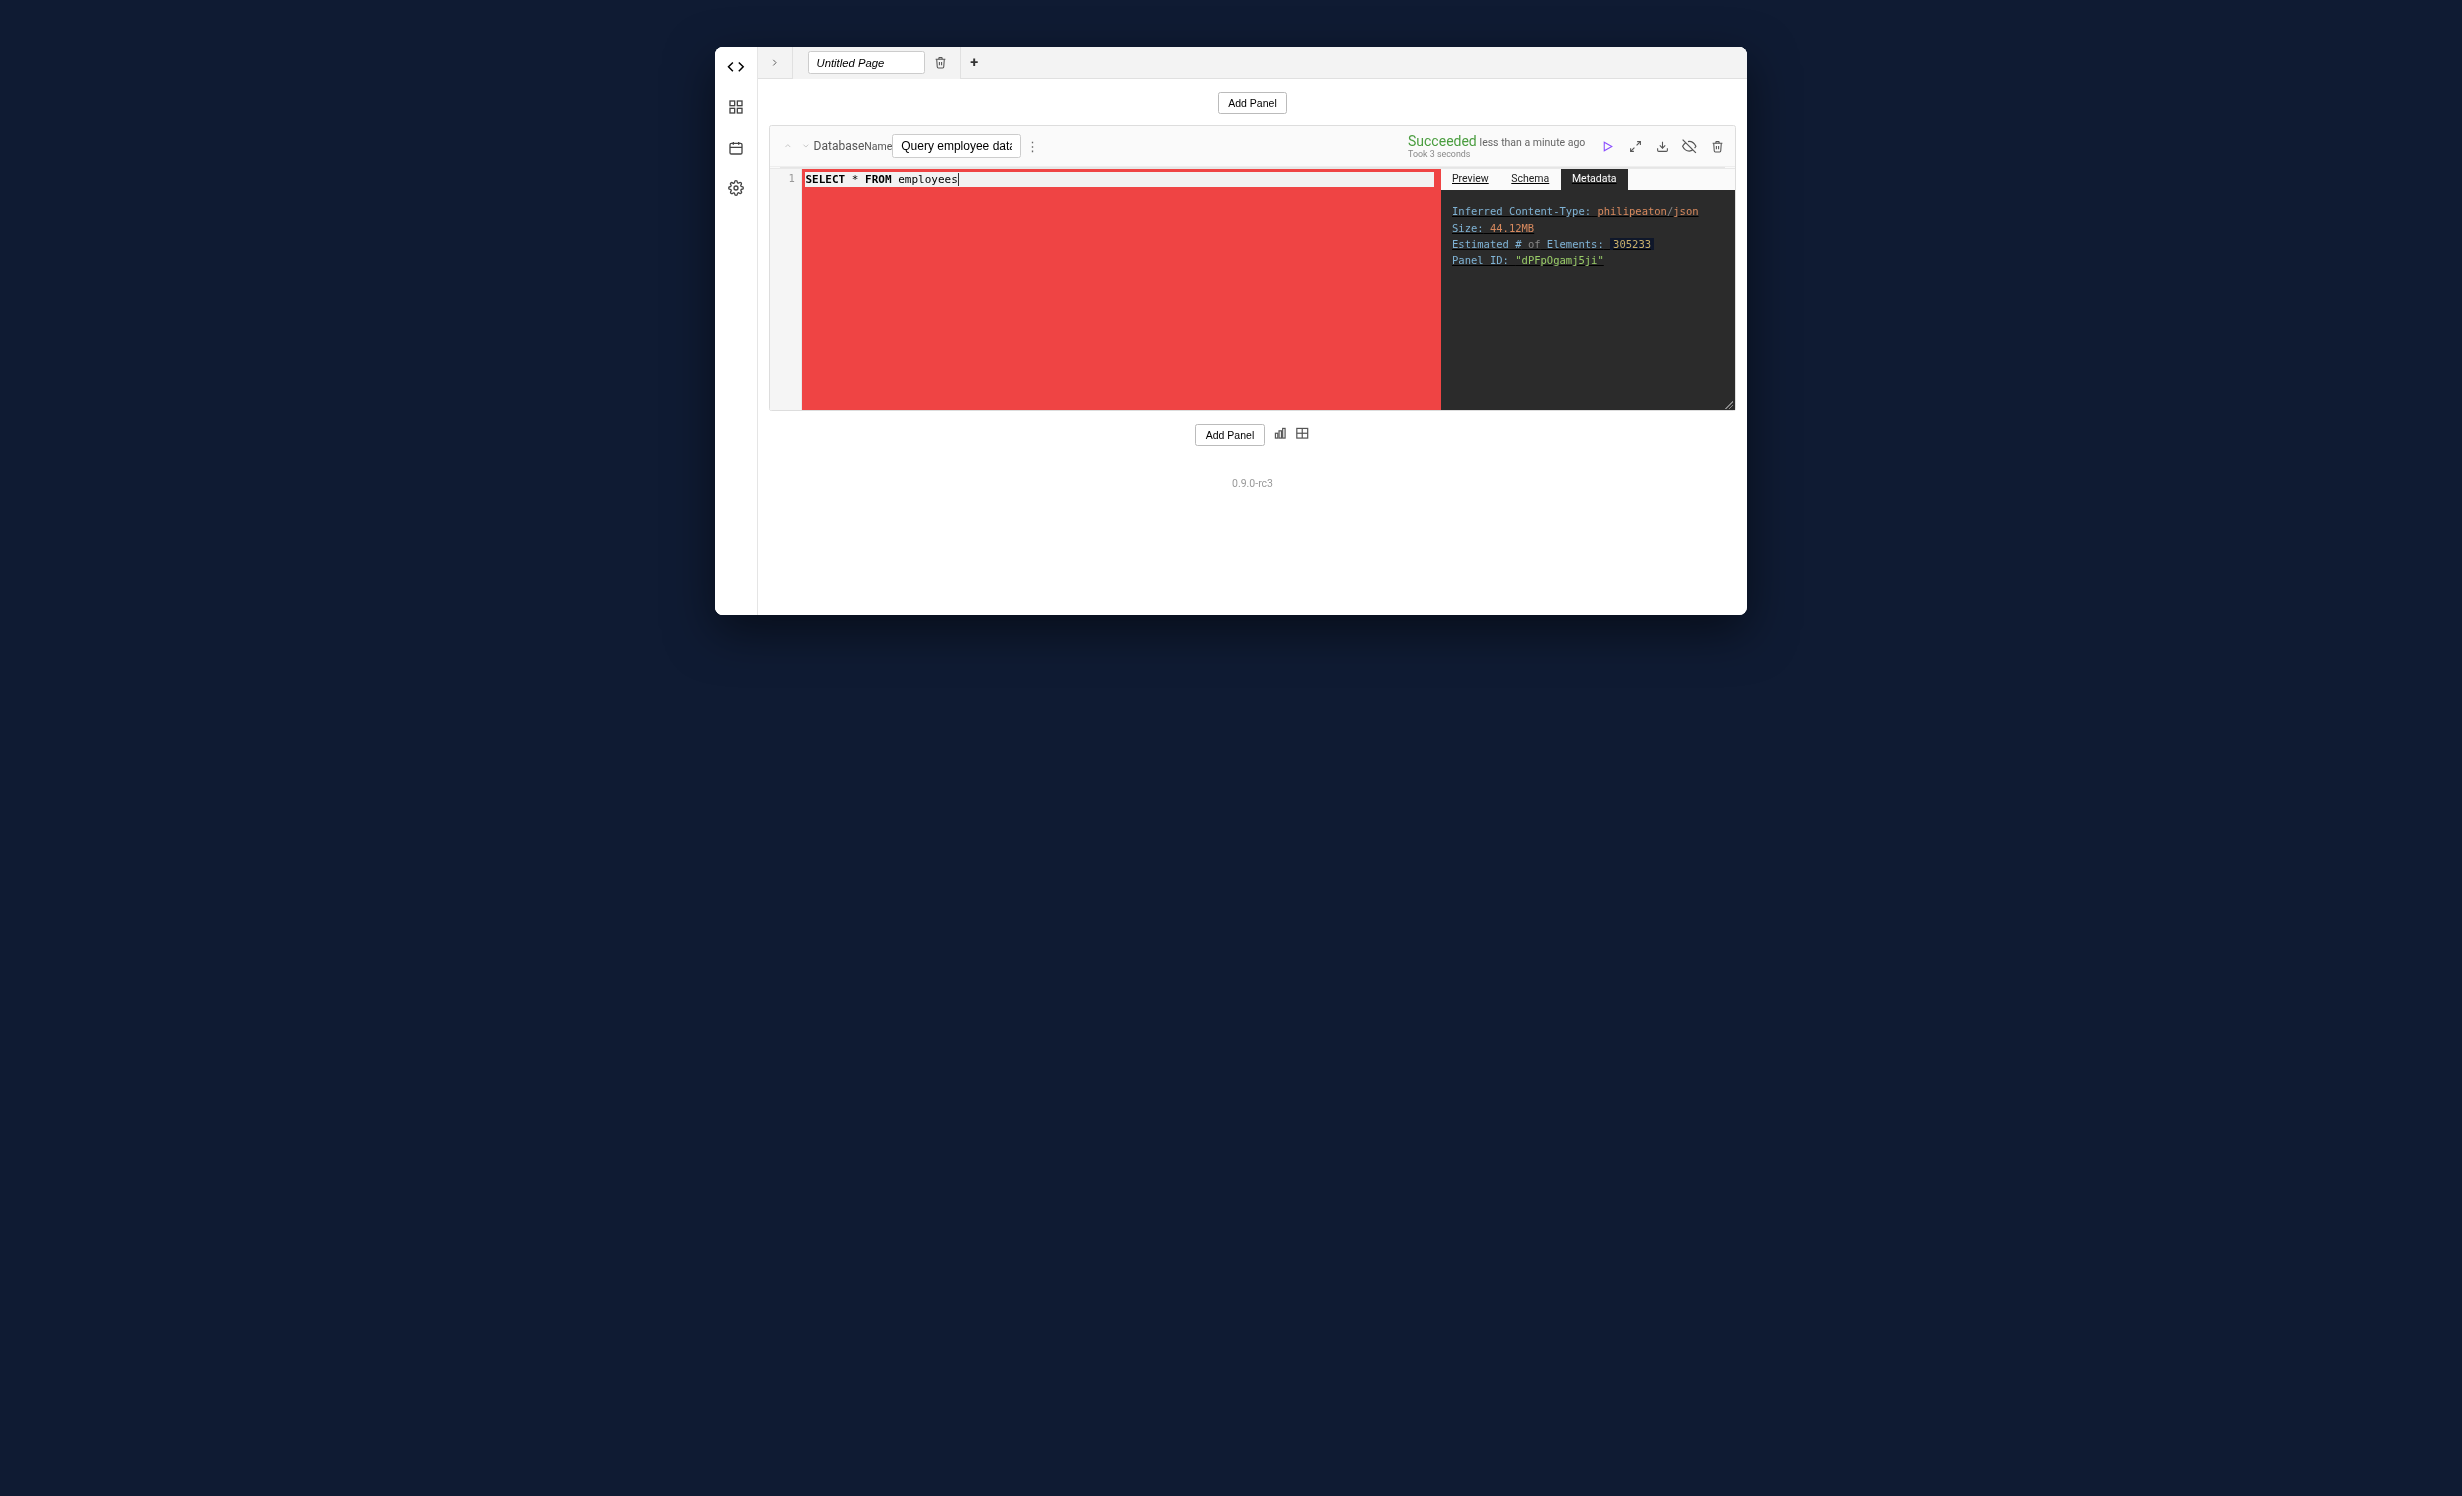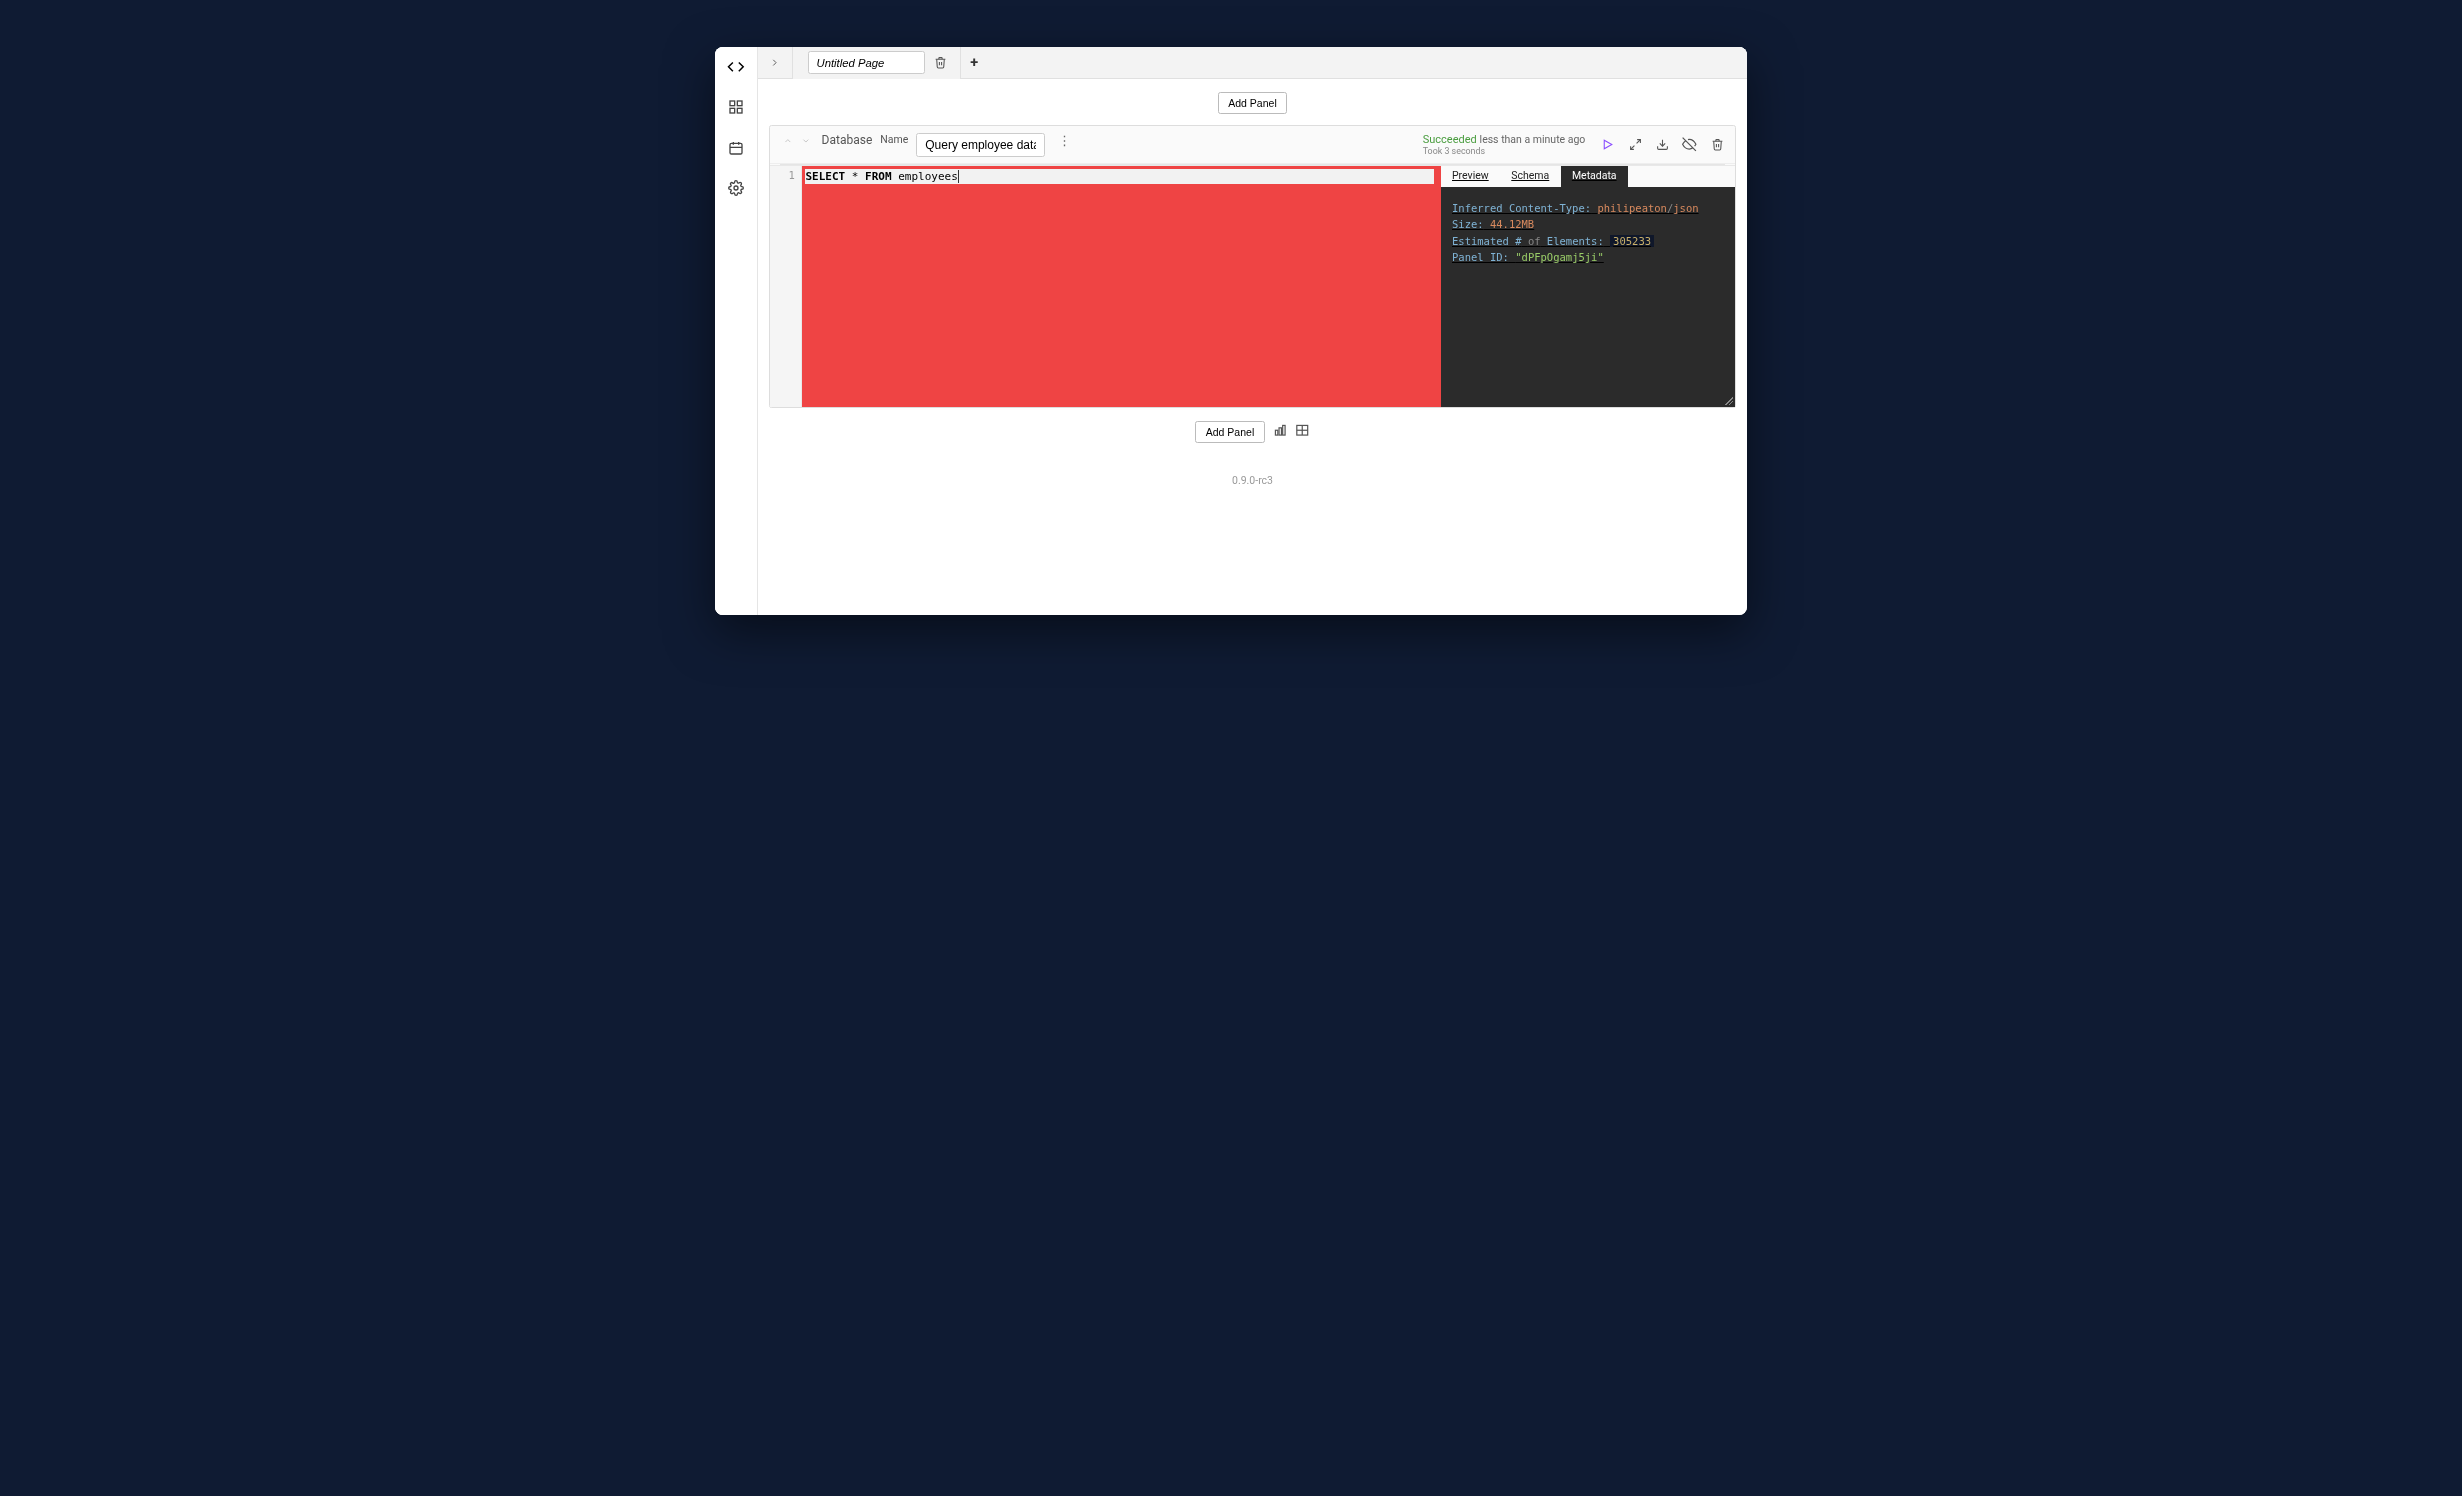--- a/index.html
+++ b/index.html
@@ -81,32 +81,32 @@
   padding:4px 9.7px; font-size:10.5px; cursor:pointer;
 }
 .panel {
   border:0.8px solid #ddd; border-radius:2.4px; background:#fafafa;
   margin-bottom: 13px;
 }
 .panel-header {
   display:flex; align-items:center; padding:6.4px 9.7px; gap:9.7px;
   border-bottom: 0.8px solid #eee;
 }
-.ph-left { display:flex; gap:8px; flex:0 0 auto; }
+.ph-left { display:flex; align-items:center; gap:0; flex:0 0 auto; }
 .chevs { display:flex; flex-direction:row; gap:1.6px; color:#aaa;}
 .ph-type { color:#555; font-size:12px; }
 .ph-name-label { color:#555; font-size:10.5px; }
 .ph-name-input {
   border:0.8px solid #ccc; border-radius:2.4px; background:#fff;
   padding:4px 8px; font-size:12px; width:129px; height:24px;
 }
 .kebab { cursor:pointer; padding:0 4.8px; color:#666; font-size:13px; letter-spacing:-0.8px;}
 .ph-right { margin-left:auto; display:flex; align-items:center; gap:11.3px; }
 .status-block { text-align:left; line-height:1.2; margin-right:3.2px;}
-.status-succ { color:#4a9d3f; font-size:11px; display:inline;}
+.status-succ { color:#4a9d3f; font-size:14px; display:inline;}
 .status-ago { color:#666; font-size:10.5px; display:inline;}
 .status-took { color:#888; font-size:8.9px; display:block;}
 .act-icons { display:flex; gap:11.3px; align-items:center; }
 .act-icons .icon-btn { color:#555; }
 .play-icon { color:#8a4dff !important; }
 .hr-line { height:0.8px; background:#e5e5e5; margin:0 9.7px;}
 .ds-row { display:flex; align-items:center; gap:9.7px; padding:11.3px 9.7px 11.3px 97px; }
 .ds-label { color:#555; font-size:10.5px; }
 .ds-select {
   border:0.8px solid #ccc; border-radius:2.4px; background:#fff;

